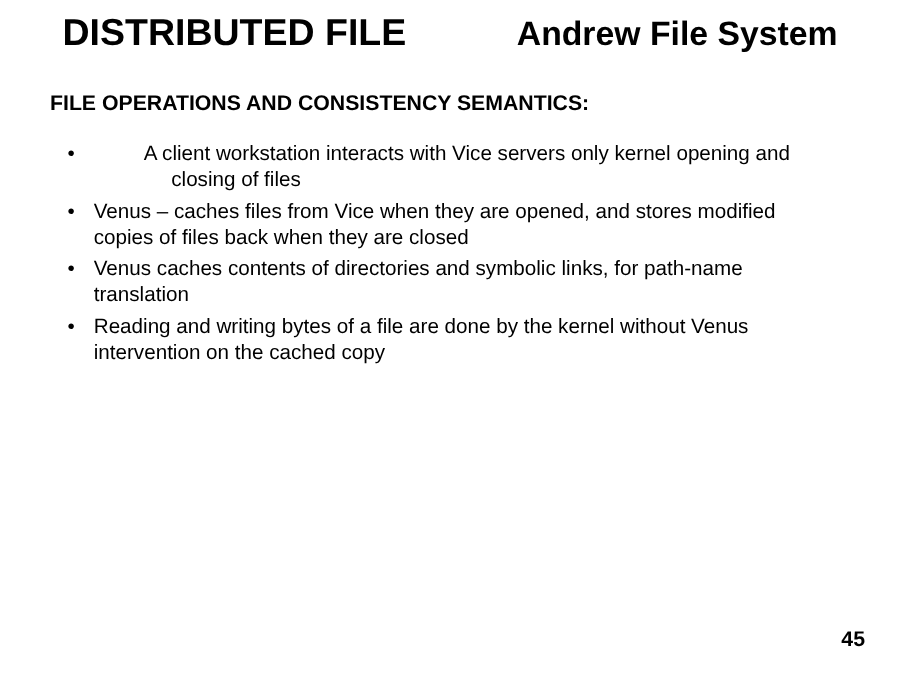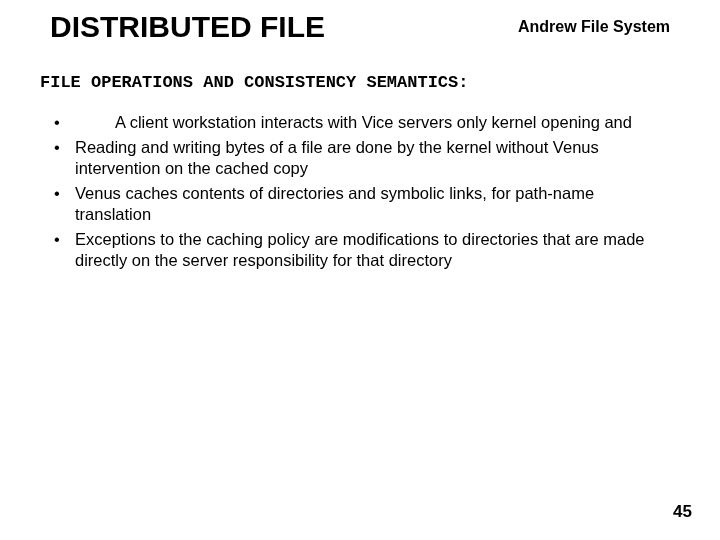--- a/index.html
+++ b/index.html
@@ -25,30 +25,29 @@
     padding: 10px 50px 0 50px;
   }
   .title-left {
     font-size: 30px;
     font-weight: bold;
     line-height: 1.15;
     text-align: center;
     flex: 0 0 auto;
   }
   .title-right {
-    font-size: 16px;
+    font-size: 27px;
     font-weight: bold;
     text-align: right;
     flex: 0 0 auto;
   }
   .section-heading {
     font-size: 17px;
     font-weight: bold;
     padding: 28px 40px 0 40px;
-    font-family: Liberation Mono, monospace;
   }
   ul.bullets {
     list-style: none;
     padding: 0 50px 0 50px;
     margin: 20px 0 0 0;
     font-size: 16.5px;
     line-height: 1.28;
   }
   ul.bullets > li {
     position: relative;
@@ -87,27 +86,28 @@
       <span>DISTRIBUTED FILE</span><br>
     </div>
     <div class="title-right">Andrew File System</div>
   </div>
 
   <div class="section-heading">FILE OPERATIONS AND CONSISTENCY SEMANTICS:</div>
 
   <ul class="bullets">
     <li>
       <span class="indent">A client workstation interacts with Vice servers only kernel opening and</span>
+      <span class="indent2">closing of files</span>
     </li>
     <li>
-      <span>Reading and writing bytes of a file are done by the kernel without Venus intervention on the cached copy</span>
+      <span>Venus – caches files from Vice when they are opened, and stores modified copies of files back when they are closed</span>
     </li>
     <li>
       <span>Venus caches contents of directories and symbolic links, for path-name translation</span>
     </li>
     <li>
-      <span>Exceptions to the caching policy are modifications to directories that are made directly on the server responsibility for that directory</span>
+      <span>Reading and writing bytes of a file are done by the kernel without Venus intervention on the cached copy</span>
     </li>
   </ul>
 
   <div class="page-number">45</div>
 
 </div>
 
 </body></html>

